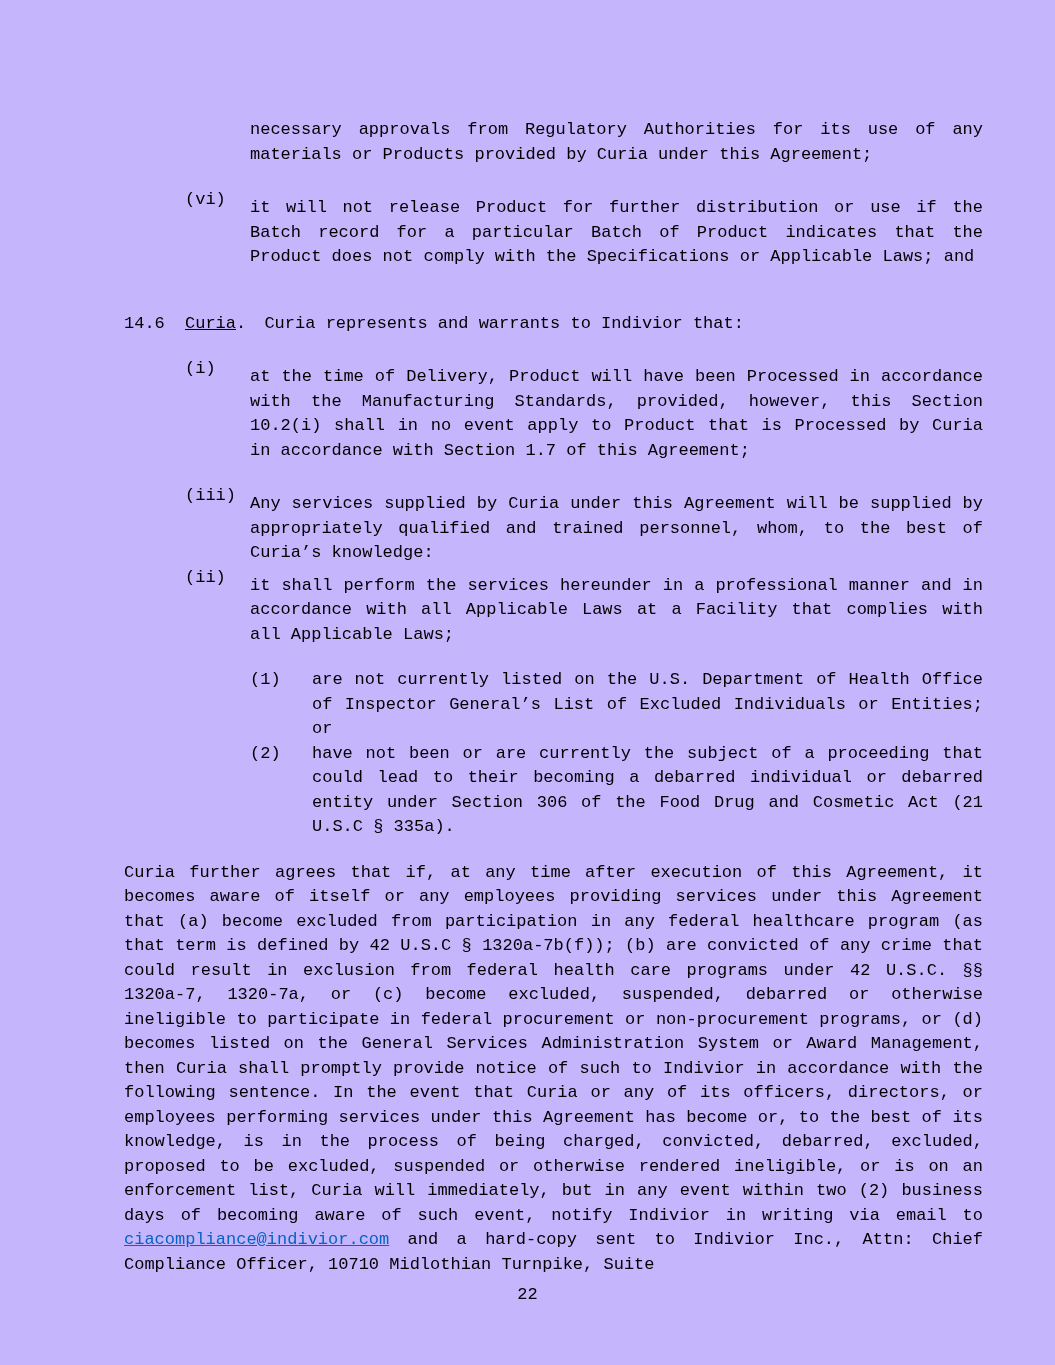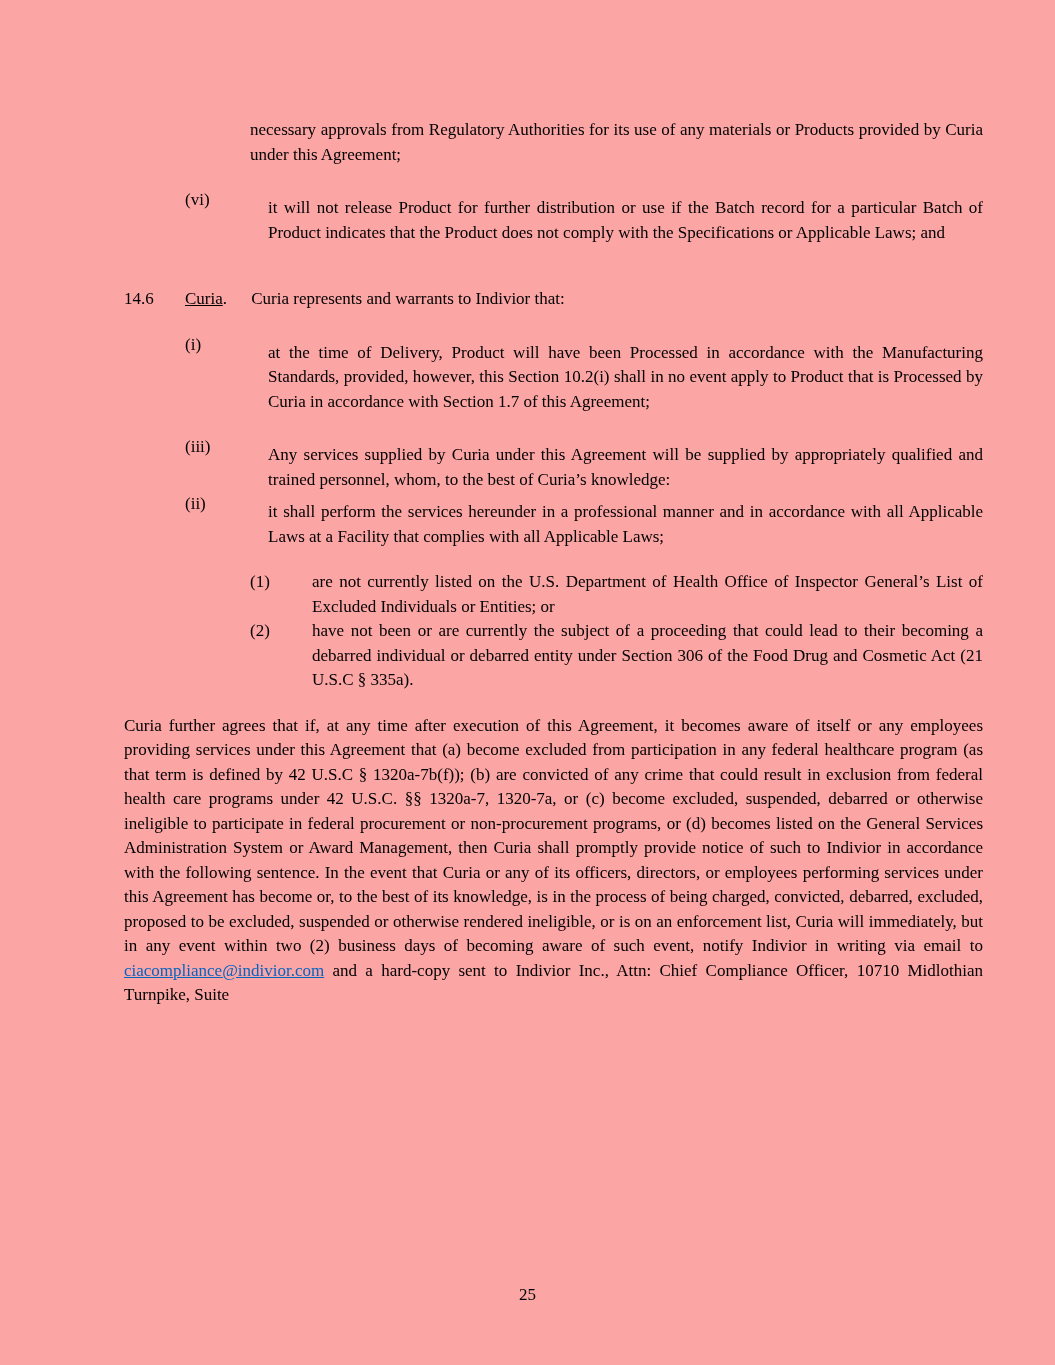--- a/index.html
+++ b/index.html
@@ -1,38 +1,38 @@
 <!DOCTYPE html>
 <html><head>
 <meta charset="utf-8">
 <style>
   * { box-sizing: border-box; }
   html, body { margin: 0; padding: 0; background: #ffffff; }
   .page {
     position: relative;
     width: 1055px;
     height: 1365px;
-    background: #fca5a5;
-    font-family: Liberation Serif, serif;
+    background: #c4b5fd;
+    font-family: Liberation Mono, monospace;
     font-size: 17px;
     line-height: 24.5px;
     color: #000000;
     padding: 118px 72px 0 124px;
     overflow: hidden;
   }
   .mb { margin-bottom: 21px; }
   .hang { margin-left: 126px; text-align: justify; }
-  .item { display: flex; gap: 18px; }
+  .item { display: flex; }
   .item-label { flex: 0 0 126px; padding-left: 61px; }
   .item-text { flex: 1 1 auto; text-align: justify; margin-top: 8px; }
   .section-line { display: flex; }
   .sec-num { flex: 0 0 61px; }
   .sec-body { flex: 1 1 auto; }
   .u { text-decoration: underline; }
-  .sec-text { margin-left: 20px; }
+  .sec-text { margin-left: 8px; }
   .subitem { display: flex; margin-left: 126px; }
   .subitem-label { flex: 0 0 62px; }
   .subitem-text { flex: 1 1 auto; text-align: justify; }
   .closing { margin-left: 126px; text-align: justify; }
   .email-link { color: #0563C1; text-decoration: underline; cursor: pointer; }
   .page-number { position: absolute; left: 0; right: 0; bottom: 58px; text-align: center; }
 </style>
 </head>
 <body>
 
@@ -76,15 +76,15 @@
     <span class="subitem-text">are not currently listed on the U.S. Department of Health Office of Inspector General’s List of Excluded Individuals or Entities; or</span>
   </div>
 
   <div class="subitem mb">
     <span class="subitem-label">(2)</span>
     <span class="subitem-text">have not been or are currently the subject of a proceeding that could lead to their becoming a debarred individual or debarred entity under Section 306 of the Food Drug and Cosmetic Act (21 U.S.C § 335a).</span>
   </div>
 
   <p class="closing" style="margin:0;"><span>Curia further agrees that if, at any time after execution of this Agreement, it becomes aware of itself or any employees providing services under this Agreement that (a) become excluded from participation in any federal healthcare program (as that term is defined by 42 U.S.C § 1320a-7b(f)); (b) are convicted of any crime that could result in exclusion from federal health care programs under 42 U.S.C. §§ 1320a-7, 1320-7a, or (c) become excluded, suspended, debarred or otherwise ineligible to participate in federal procurement or non-procurement programs, or (d) becomes listed on the General Services Administration System or Award Management, then Curia shall promptly provide notice of such to Indivior in accordance with the following sentence. In the event that Curia or any of its officers, directors, or employees performing services under this Agreement has become or, to the best of its knowledge, is in the process of being charged, convicted, debarred, excluded, proposed to be excluded, suspended or otherwise rendered ineligible, or is on an enforcement list, Curia will immediately, but in any event within two (2) business days of becoming aware of such event, notify Indivior in writing via email to </span><a class="email-link">ciacompliance@indivior.com</a><span> and a hard-copy sent to Indivior Inc., Attn: Chief Compliance Officer, 10710 Midlothian Turnpike, Suite</span></p>
 
-  <div class="page-number">25</div>
+  <div class="page-number">22</div>
 
 </div>
 
 </body></html>

